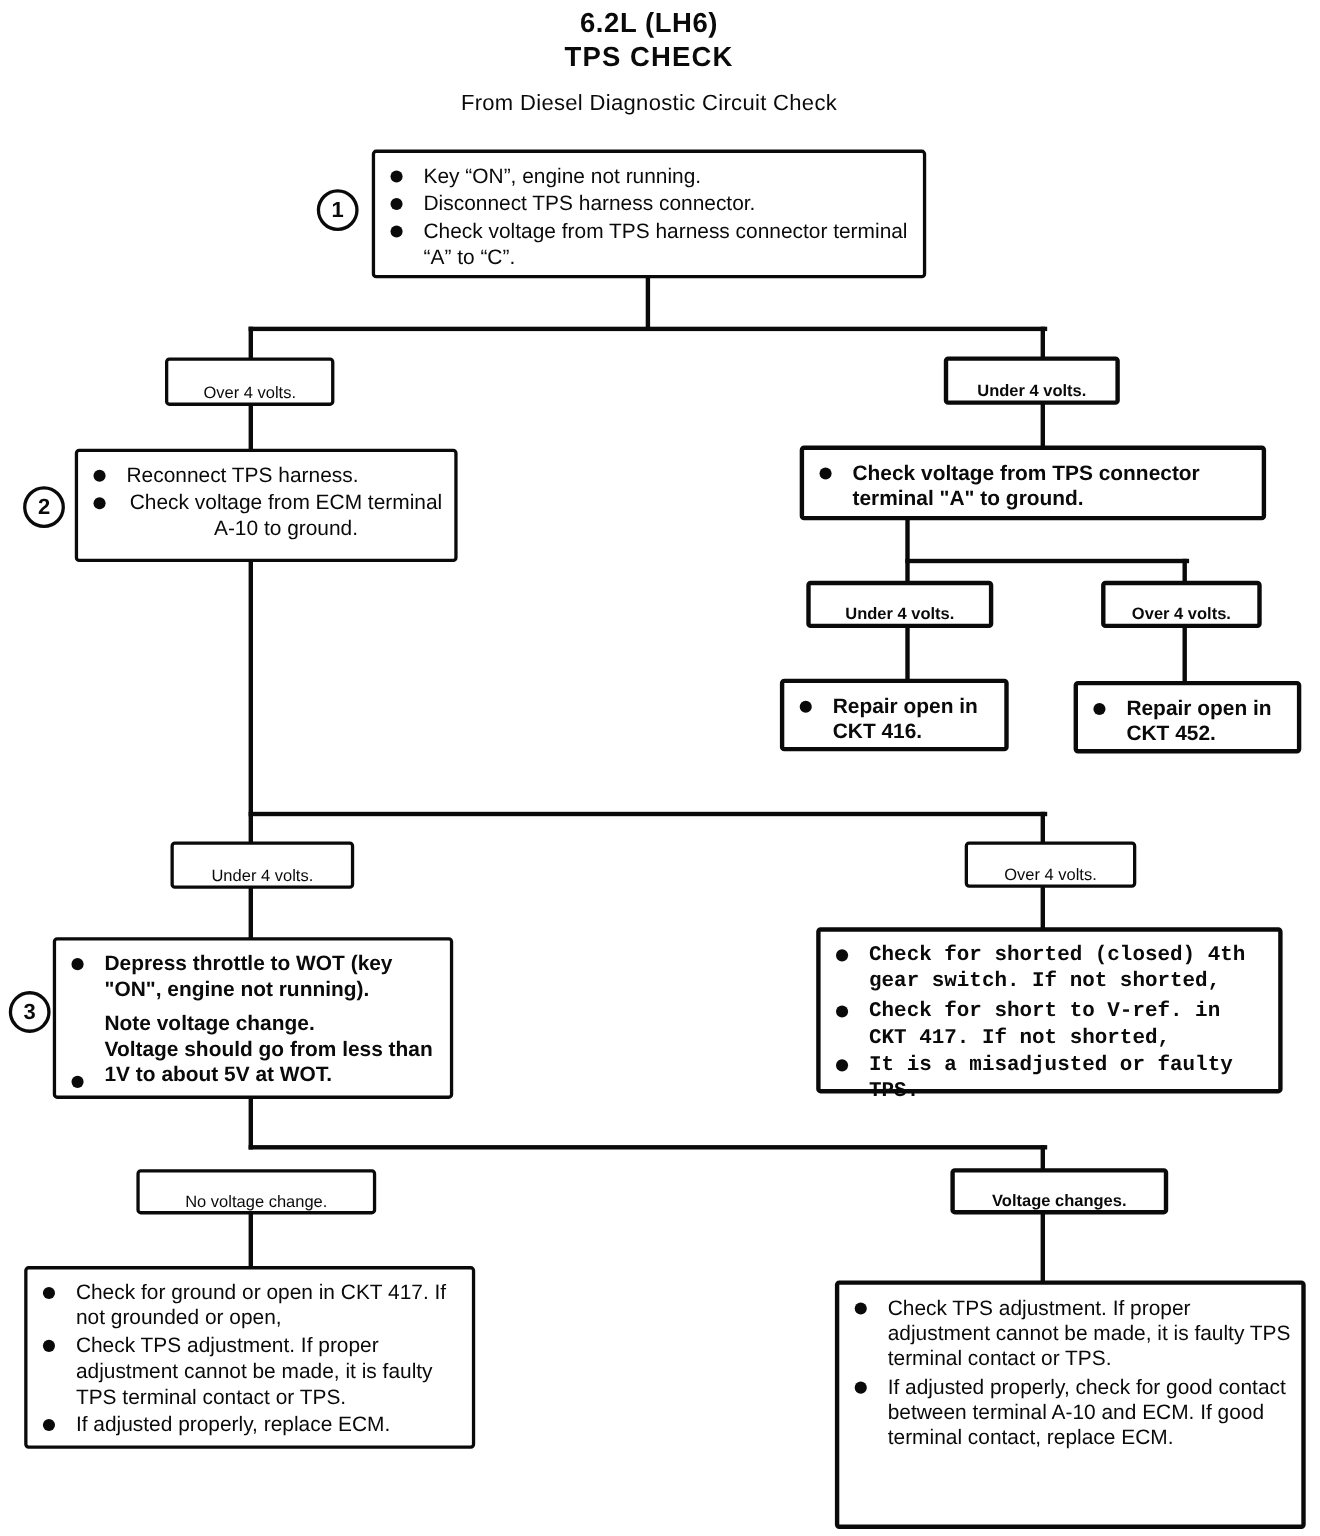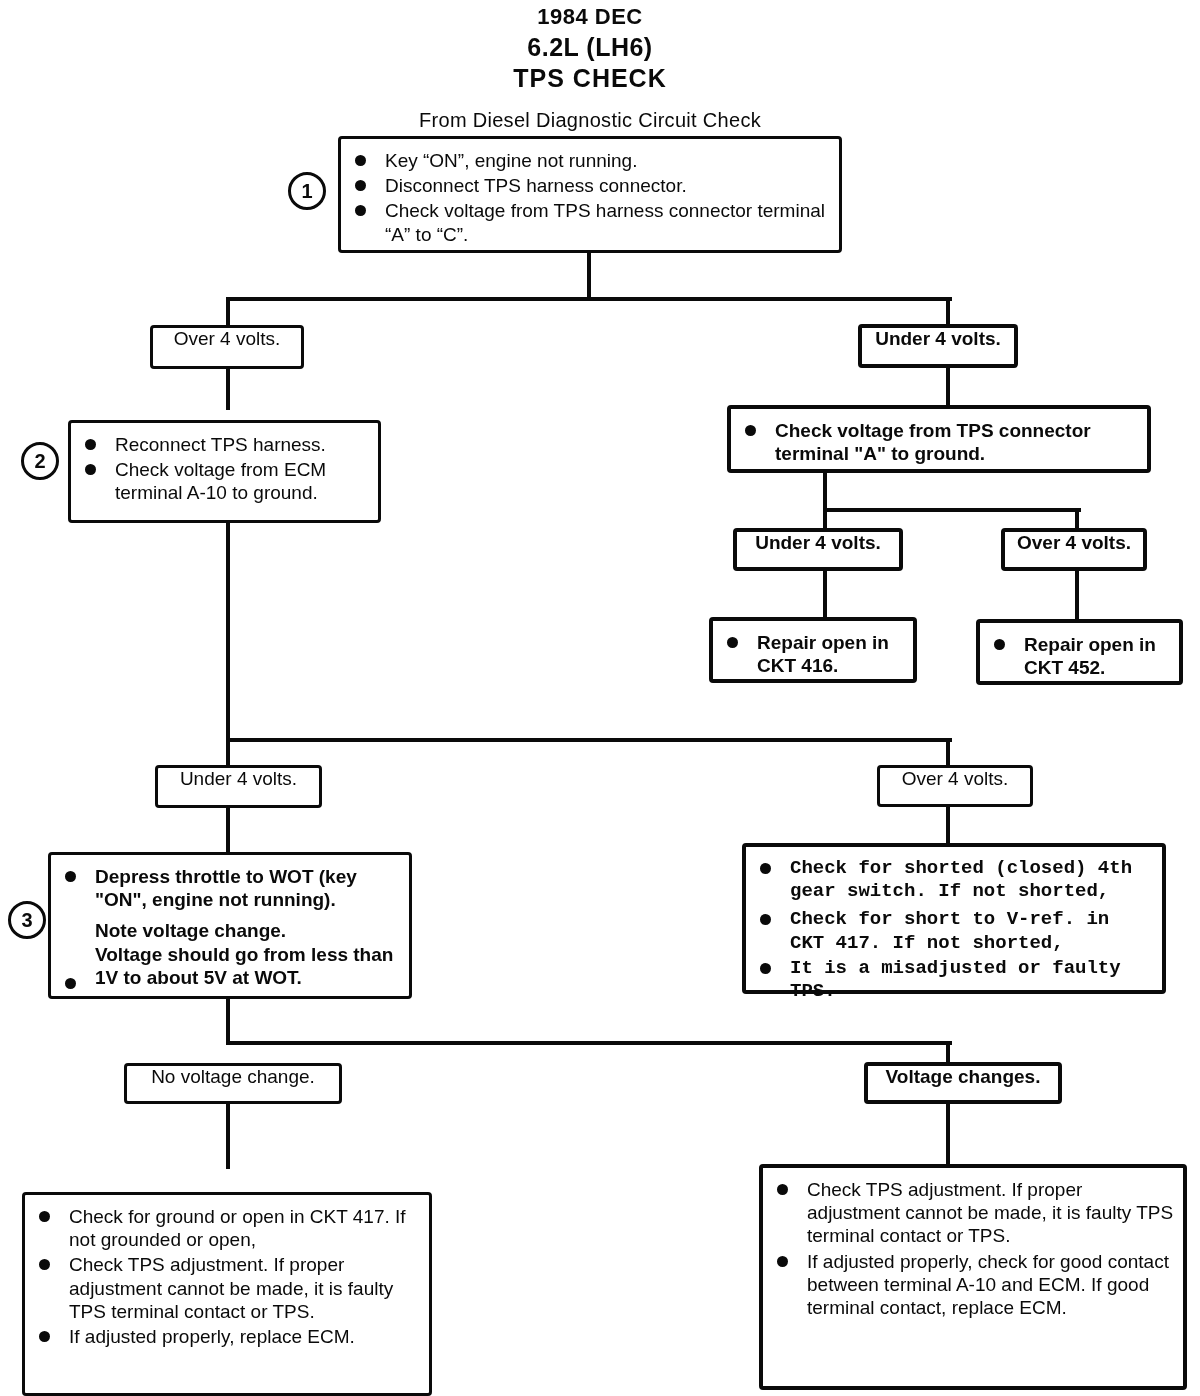--- a/index.html
+++ b/index.html
@@ -18,41 +18,40 @@
   .t3{font-size:25px;font-weight:bold;margin-top:2px;letter-spacing:1px;}
   .tsub{font-size:20px;font-weight:normal;margin-top:16px;letter-spacing:.3px;}
   
   .ln{position:absolute;background:#0a0a0a;}
   
   .bbox,.lbox{
     position:absolute;background:#fff;border:3px solid #0a0a0a;border-radius:4px;
     box-sizing:border-box;
   }
   .thick{border-width:4px;}
-  .lbox{display:flex;align-items:flex-start;justify-content:center;
-        font-size:19px;white-space:nowrap;}
+  .lbox{display:flex;align-items:flex-end;justify-content:center;
+        font-size:15px;white-space:nowrap;}
   .bbox{padding:8px 8px 14px 14px;}
   .brow{display:flex;align-items:flex-start;margin:2px 0;}
   .dot{flex:0 0 auto;width:11px;height:11px;border-radius:50%;background:#0a0a0a;margin-top:6px;}
   .bt{margin-left:19px;font-size:19px;line-height:1.22;white-space:pre-line;}
   .bold{font-weight:bold;}
   
   .stepnum{
     position:absolute;width:38px;height:38px;border:3px solid #0a0a0a;border-radius:50%;
     display:flex;align-items:center;justify-content:center;
     font-size:20px;font-weight:bold;box-sizing:border-box;background:#fff;
   }
 </style>
 </head>
 <body>
 
 <div class="canvas">
 
   <div class="titleblock">
-    <div class="t1">1984 DEC</div>
     <div class="t2">6.2L (LH6)</div>
     <div class="t3">TPS CHECK</div>
     <div class="tsub">From Diesel Diagnostic Circuit Check</div>
   </div>
 
   <i class="ln" style="left:587px;top:252px;width:4px;height:46px;"></i>
   <i class="ln" style="left:226px;top:297px;width:726px;height:4px;"></i>
   <i class="ln" style="left:226px;top:297px;width:4px;height:30px;"></i>
   <i class="ln" style="left:946px;top:297px;width:4px;height:30px;"></i>
   <i class="ln" style="left:226px;top:366px;width:4px;height:44px;"></i>
@@ -98,21 +97,21 @@
       </div>
   </div>
 
   <div class="lbox" style="left:150px;top:325px;width:154px;height:44px;">
     <span>Over 4 volts.</span>
   </div>
   <div class="lbox bold thick" style="left:858px;top:324px;width:160px;height:44px;">
     <span>Under 4 volts.</span>
   </div>
 
-  <div class="bbox" style="left:68px;top:420px;width:313px;height:103px;">
+  <div class="bbox" style="left:68px;top:408px;width:348px;height:103px;text-align:center;">
     <div class="brow">
         <i class="dot"></i>
       <span class="bt">Reconnect TPS harness.</span>
       </div>
     <div class="brow">
         <i class="dot"></i>
       <span class="bt">Check voltage from ECM terminal A-10 to ground.</span>
       </div>
   </div>
 
@@ -177,21 +176,21 @@
       </div>
   </div>
 
   <div class="lbox bold thick" style="left:864px;top:1062px;width:198px;height:42px;">
     <span>Voltage changes.</span>
   </div>
   <div class="lbox" style="left:124px;top:1063px;width:218px;height:41px;">
     <span>No voltage change.</span>
   </div>
 
-  <div class="bbox" style="left:22px;top:1192px;width:410px;height:204px;">
+  <div class="bbox" style="left:22px;top:1151px;width:410px;height:166px;">
     <div class="brow">
         <i class="dot"></i>
       <span class="bt">Check for ground or open in CKT 417. If not grounded or open,</span>
       </div>
     <div class="brow">
         <i class="dot"></i>
       <span class="bt">Check TPS adjustment. If proper adjustment cannot be made, it is faulty TPS terminal contact or TPS.</span>
       </div>
     <div class="brow">
         <i class="dot"></i>

